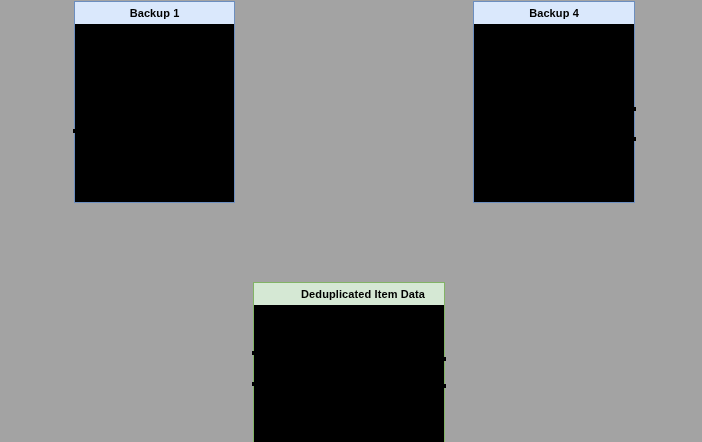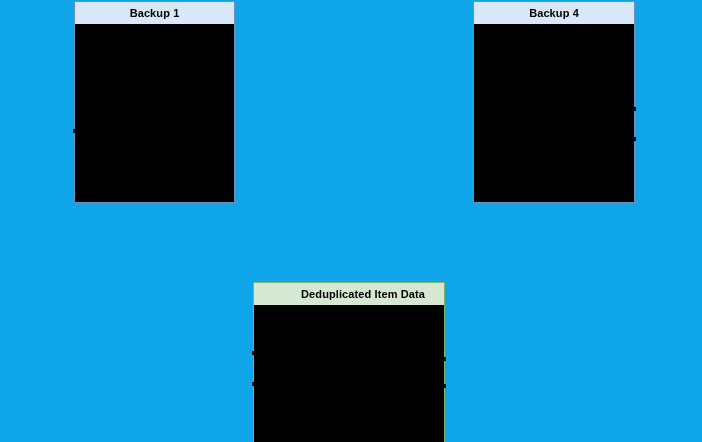--- a/index.html
+++ b/index.html
@@ -14,21 +14,21 @@
     overflow: hidden;
     font-family: "Liberation Sans", "DejaVu Sans", sans-serif;
   }
 
   #canvas {
     position: absolute;
     left: 0;
     top: 0;
     width: 702px;
     height: 442px;
-    background: #0ea5e9;
+    background: #a3a3a3;
   }
 
   
   .node {
     position: absolute;
     box-sizing: border-box;
     background: transparent;
   }
   .node-header {
     position: absolute;

